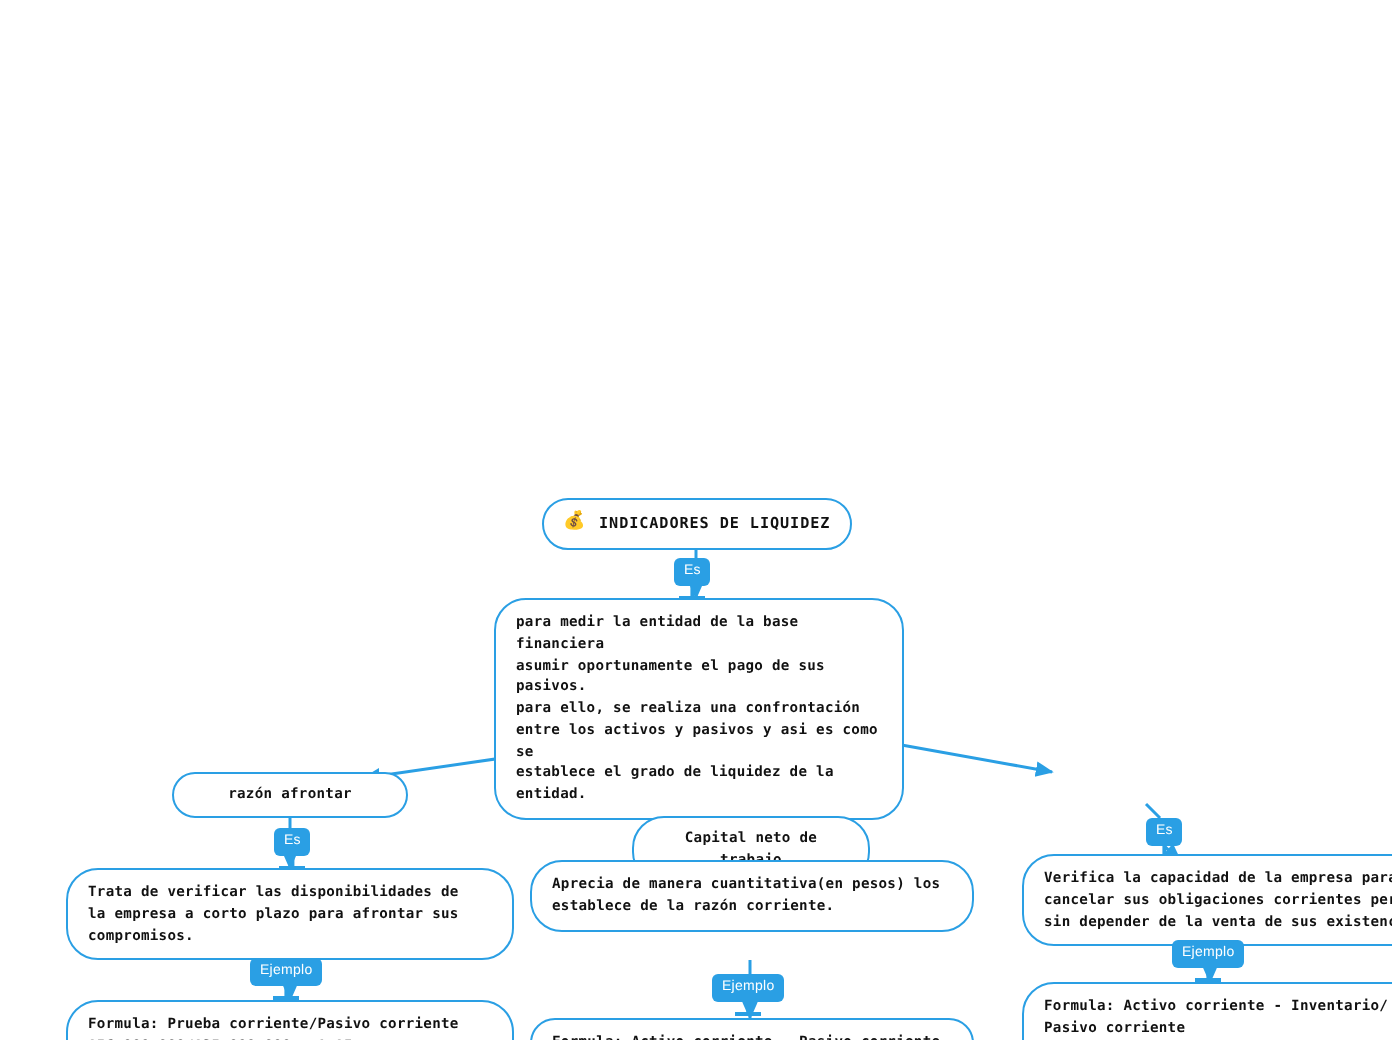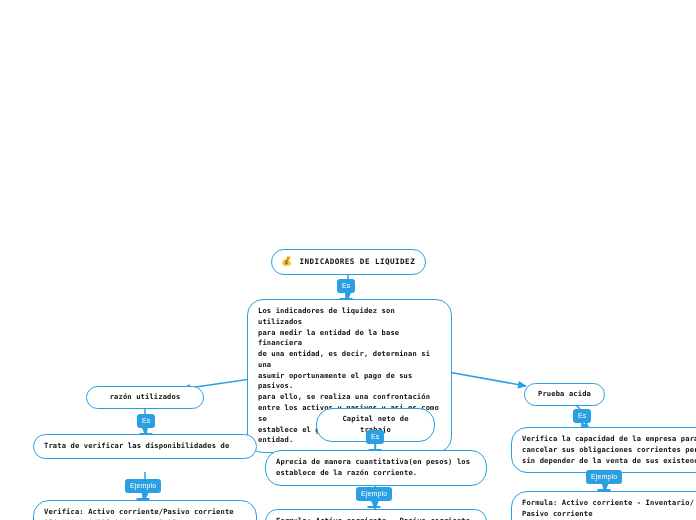--- a/index.html
+++ b/index.html
@@ -153,83 +153,80 @@
     </span>
   </div>
 
   <div class="badge" style="left:337px; top:279px;">
     <span>Es</span>
     <span class="stem"></span>
     <span class="bar"></span>
   </div>
 
   <div class="node para" style="left:247px; top:299px; width:205px;">
-    <p>Los indicadores de liquidez son utilizados</p>
     <p>para medir la entidad de la base financiera</p>
-    <p>de una entidad, es decir, determinan si una</p>
     <p>asumir oportunamente el pago de sus pasivos.</p>
     <p>para ello, se realiza una confrontación</p>
     <p>entre los activos y pasivos y asi es como se</p>
     <p>establece el grado de liquidez de la</p>
     <p>entidad.</p>
   </div>
 
   <div class="node pill" style="left:86px; top:386px; width:118px;">
-    <span>razón utilizados</span>
+    <span>razón afrontar</span>
   </div>
 
   <div class="badge" style="left:137px; top:414px;">
     <span>Es</span>
     <span class="stem"></span>
     <span class="bar"></span>
   </div>
 
   <div class="node para" style="left:33px; top:434px; width:224px;">
     <p>Trata de verificar las disponibilidades de</p>
+    <p>la empresa a corto plazo para afrontar sus</p>
+    <p>compromisos.</p>
   </div>
 
   <div class="badge" style="left:125px; top:479px;">
     <span>Ejemplo</span>
     <span class="stem"></span>
     <span class="bar"></span>
   </div>
 
   <div class="node para" style="left:33px; top:500px; width:224px;">
-    <p>Verifica: Activo corriente/Pasivo corriente</p>
+    <p>Formula: Prueba corriente/Pasivo corriente</p>
     <p>156.000.000/135.000.000 = 1.15</p>
   </div>
 
   <div class="node pill" style="left:316px; top:408px; width:119px;">
     <span>Capital neto de trabajo</span>
   </div>
 
   <div class="badge" style="left:366px; top:430px;">
     <span>Es</span>
     <span class="stem"></span>
     <span class="bar"></span>
   </div>
 
-  <div class="node para" style="left:265px; top:450px; width:222px;">
+  <div class="node para" style="left:265px; top:430px; width:222px;">
     <p>Aprecia de manera cuantitativa(en pesos) los</p>
     <p>establece de la razón corriente.</p>
   </div>
 
   <div class="badge" style="left:356px; top:487px;">
     <span>Ejemplo</span>
     <span class="stem"></span>
     <span class="bar"></span>
   </div>
 
   <div class="node para" style="left:265px; top:509px; width:222px;">
     <p>Formula: Activo corriente - Pasivo corriente</p>
   </div>
 
-  <div class="node pill" style="left:524px; top:383px; width:81px;">
-    <span>Prueba acida</span>
-  </div>
 
   <div class="badge" style="left:573px; top:409px;">
     <span>Es</span>
     <span class="stem"></span>
     <span class="bar"></span>
   </div>
 
   <div class="node para" style="left:511px; top:427px; width:224px;">
     <p>Verifica la capacidad de la empresa para</p>
     <p>cancelar sus obligaciones corrientes pero</p>

